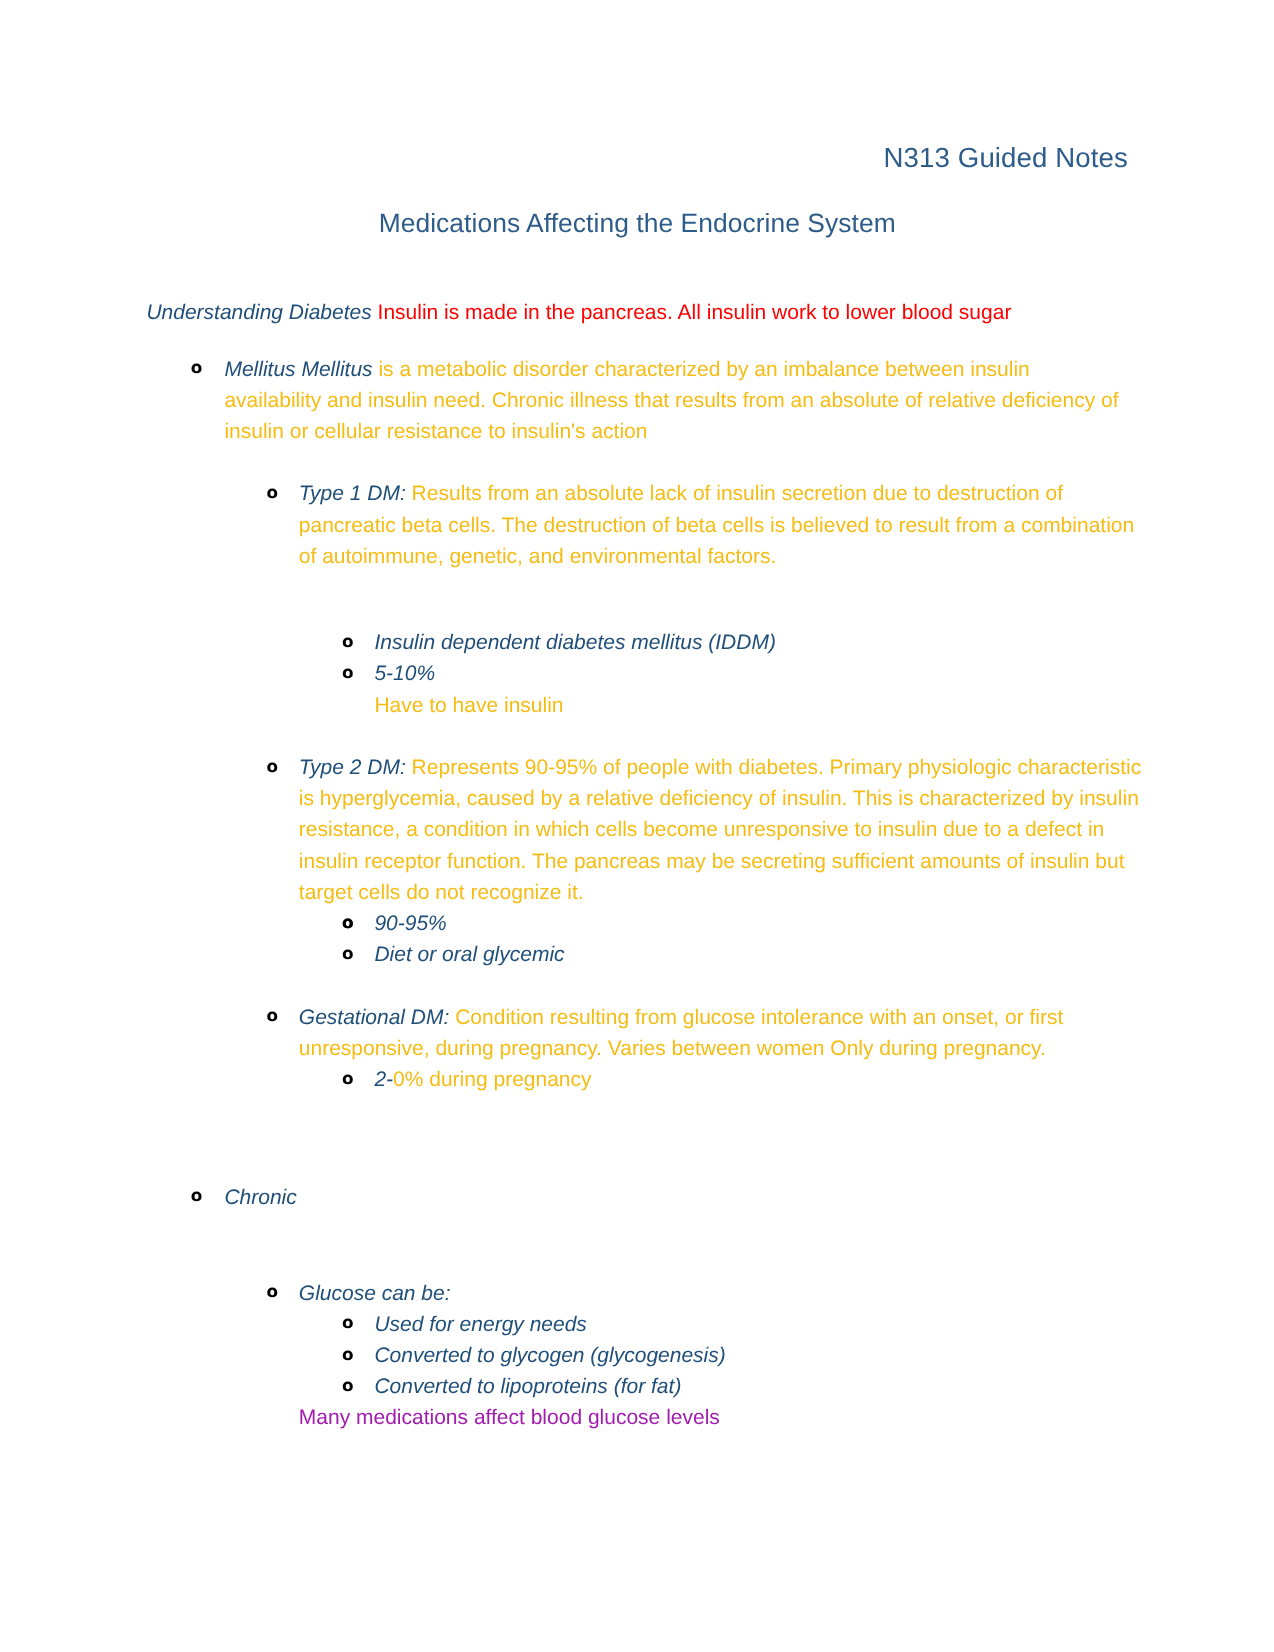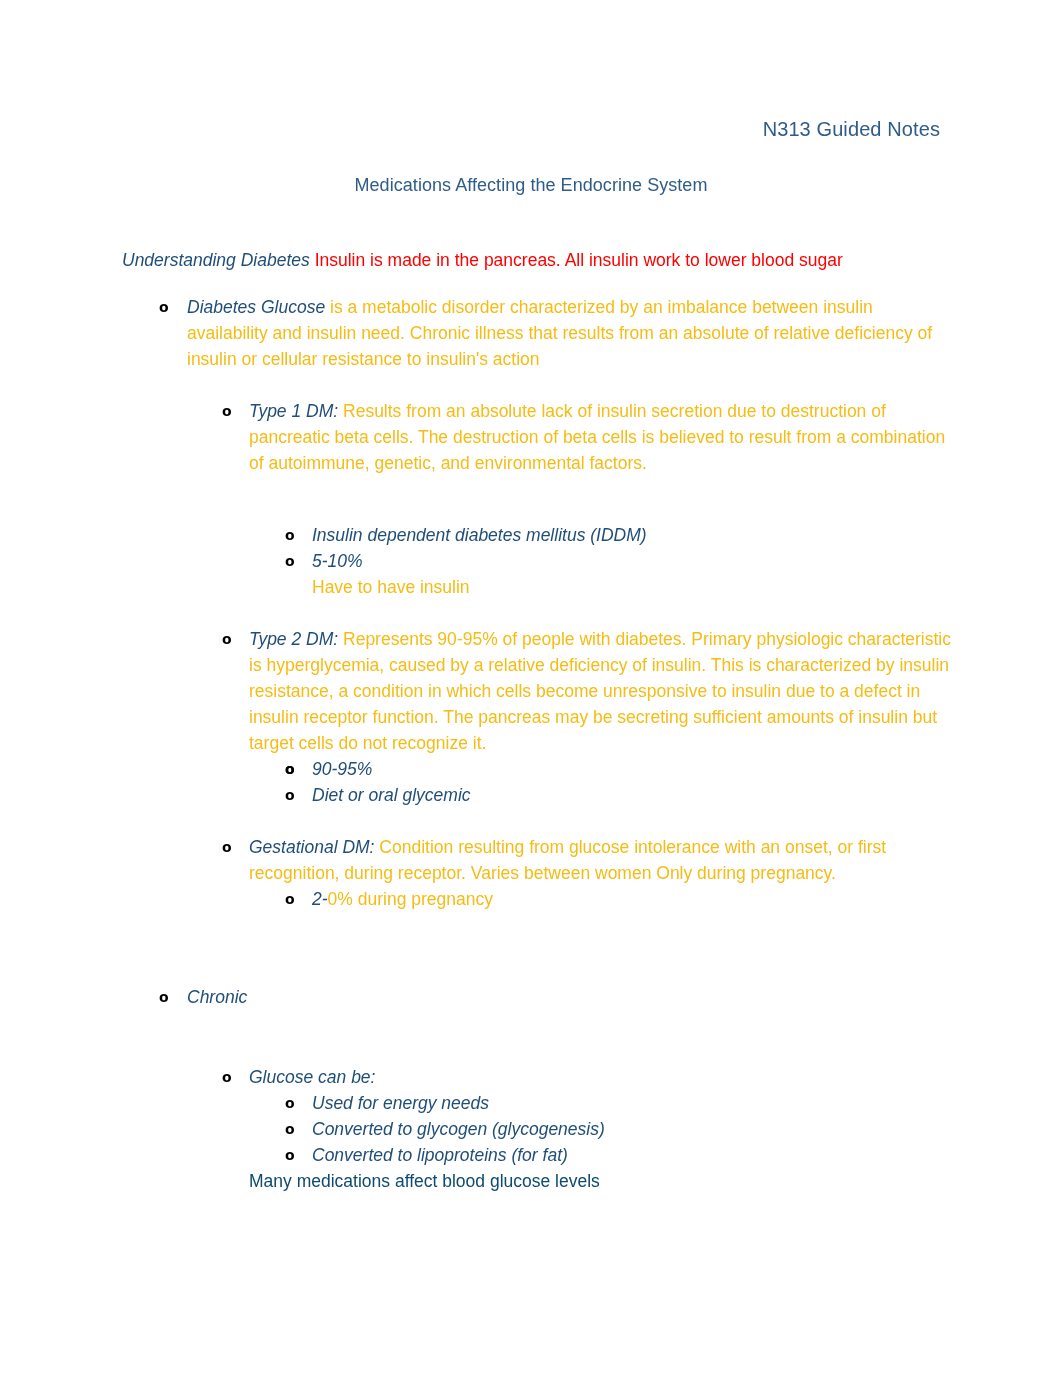--- a/index.html
+++ b/index.html
@@ -15,42 +15,42 @@
     width: 1062px;
     height: 1377px;
     background: #ffffff;
     overflow: hidden;
     box-sizing: border-box;
     padding: 0;
   }
   .c-navy   { color: #1F4E79; font-style: italic; }
   .c-orange { color: #F5BC14; }
   .c-red    { color: #FF0000; margin-top: 35px; }
-  .c-green  { color: #0c4a6e; }
+  .c-green  { color: #a21caf; }
 
   
   .doc-header {
     position: absolute;
     top: 118px;
     right: 122px;
-    font-size: 20px;
+    font-size: 23px;
     color: #2E5C8A;
     letter-spacing: 0.1px;
     white-space: nowrap;
   }
 
   .title-block {
     position: absolute;
     top: 173px;
     left: 0;
     width: 1062px;
     text-align: center;
   }
   .title-line {
-    font-size: 18px;
+    font-size: 22px;
     color: #2E5C8A;
     line-height: 25px;
     letter-spacing: 0.05px;
   }
 
   
   .section-heading {
     position: absolute;
     top: 248px;
     left: 122px;
@@ -114,21 +114,21 @@
   </div>
 
   <div class="section-heading">
     <span class="c-navy">Understanding Diabetes </span><span class="c-red">Insulin is made in the pancreas. All insulin work to lower blood sugar</span>
   </div>
 
   <div class="content">
 
     <div class="row lvl1">
       <span class="bullet">o</span>
-      <span class="txt"><span class="c-navy">Diabetes Glucose </span><span class="c-orange">is a metabolic disorder characterized by an imbalance between insulin availability and insulin need.  Chronic illness that results from an absolute of relative deficiency of insulin or cellular resistance to insulin's action</span></span>
+      <span class="txt"><span class="c-navy">Mellitus Mellitus </span><span class="c-orange">is a metabolic disorder characterized by an imbalance between insulin availability and insulin need.  Chronic illness that results from an absolute of relative deficiency of insulin or cellular resistance to insulin's action</span></span>
     </div>
 
     <div class="sp-26"></div>
 
     <div class="row lvl2">
       <span class="bullet">o</span>
       <span class="txt"><span class="c-navy">Type 1 DM: </span><span class="c-orange">Results from an absolute lack of insulin secretion due to destruction of pancreatic beta cells. The destruction of beta cells is believed to result from a combination of autoimmune, genetic, and environmental factors.</span></span>
     </div>
 
     <div class="sp-46"></div>
@@ -161,21 +161,21 @@
     </div>
     <div class="row lvl3">
       <span class="bullet">o</span>
       <span class="txt c-navy">Diet or oral glycemic</span>
     </div>
 
     <div class="sp-26"></div>
 
     <div class="row lvl2">
       <span class="bullet">o</span>
-      <span class="txt"><span class="c-navy">Gestational DM: </span><span class="c-orange">Condition resulting from glucose intolerance with an onset, or first recognition, during receptor. Varies between women Only during pregnancy.</span></span>
+      <span class="txt"><span class="c-navy">Gestational DM: </span><span class="c-orange">Condition resulting from glucose intolerance with an onset, or first unresponsive, during pregnancy. Varies between women Only during pregnancy.</span></span>
     </div>
     <div class="row lvl3">
       <span class="bullet">o</span>
       <span class="txt"><span class="c-navy">2-</span><span class="c-orange">0% during pregnancy</span></span>
     </div>
 
     <div class="sp-54"></div>
     <div class="sp-18"></div>
 
     <div class="row lvl1">

